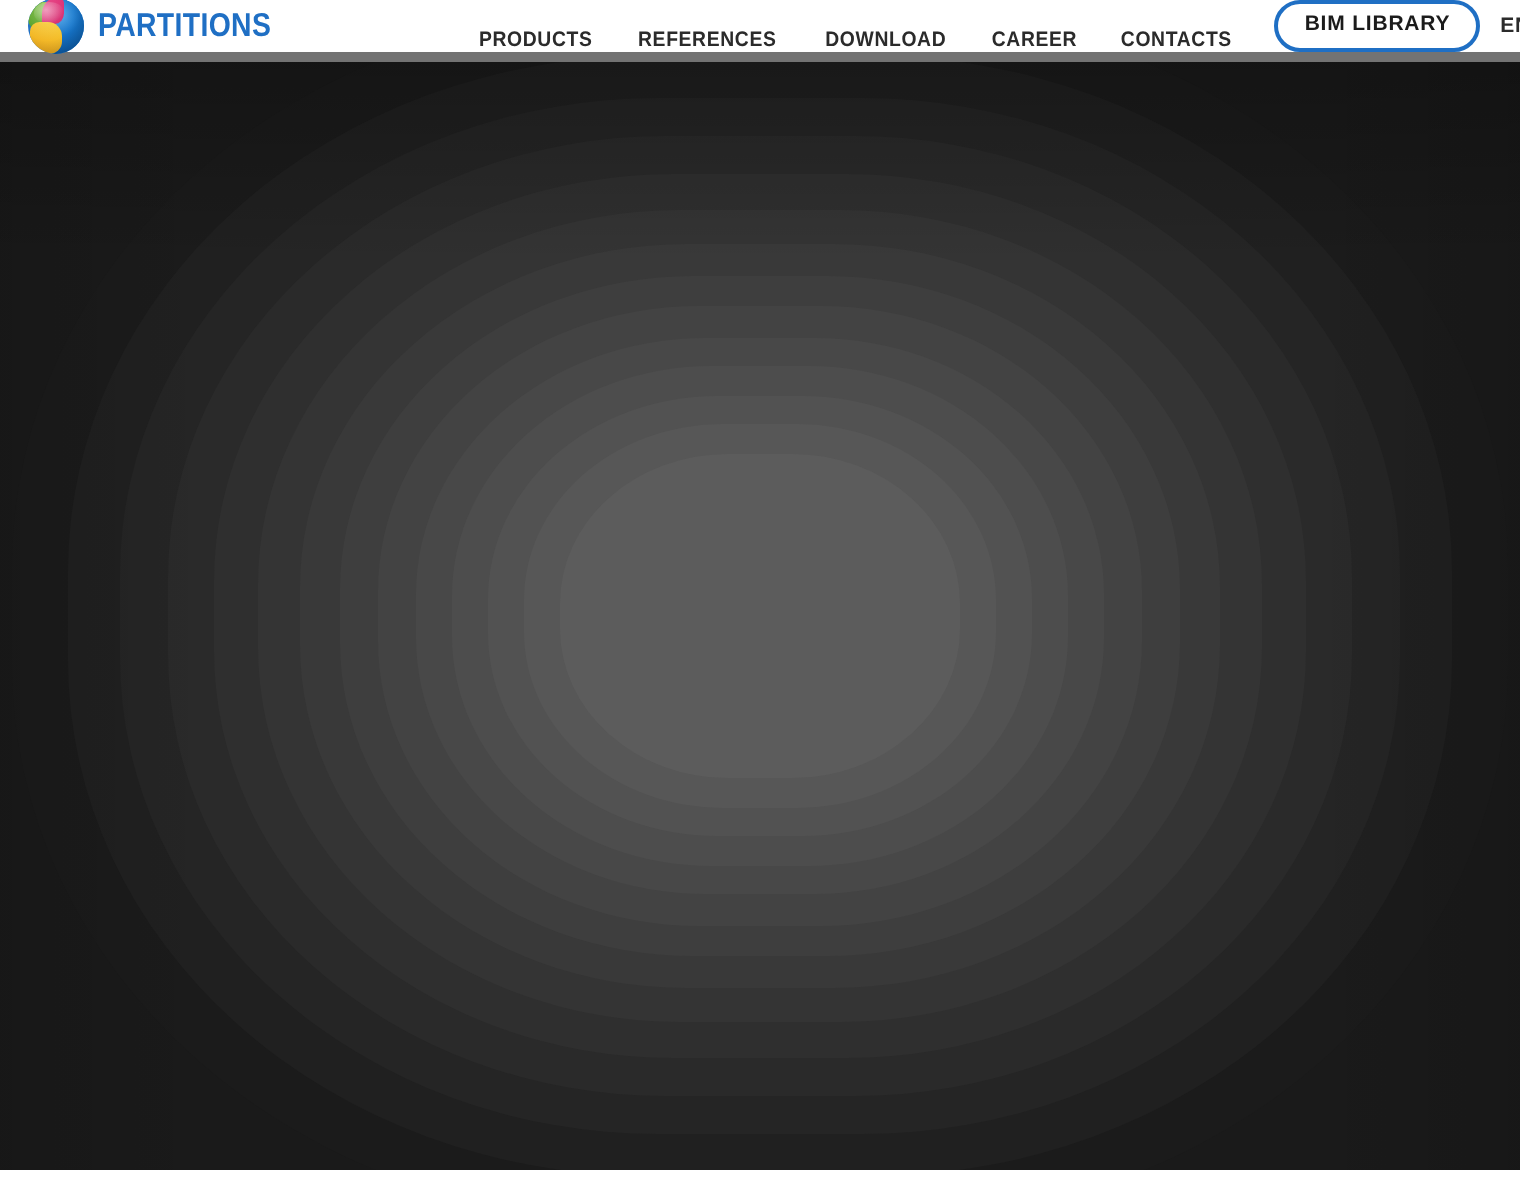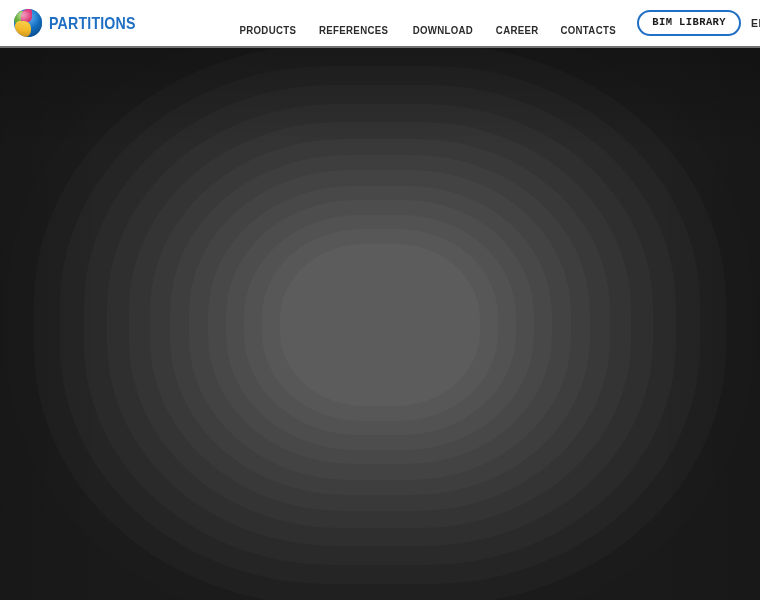--- a/index.html
+++ b/index.html
@@ -15,23 +15,23 @@
   #page {
     position: relative;
     width: 760px;
     height: 600px;
     overflow: hidden;
   }
 
   
   .site-header {
     position: relative;
-    height: 48px;
+    height: 31px;
     background: #ffffff;
-    border-bottom: 2px solid #737373;
+    border-bottom: 5px solid #737373;
     box-sizing: border-box;
     display: flex;
     align-items: center;
     z-index: 5;
   }
 
   .brand {
     display: flex;
     align-items: center;
     gap: 7px;
@@ -83,21 +83,21 @@
     font-size: 10.5px;
     font-weight: bold;
     letter-spacing: 0.4px;
     color: #1b1b1b;
     text-decoration: none;
     border: 2px solid #1f6fc4;
     border-radius: 20px;
     padding: 5px 13px 6px 13px;
     white-space: nowrap;
     line-height: 1;
-    font-family: Liberation Mono, monospace;
+    font-family: Liberation Sans, sans-serif;
     background: #ffffff;
   }
 
   .header-right {
     margin-left: auto;
     display: flex;
     align-items: stretch;
     height: 100%;
     flex: 0 0 auto;
   }

